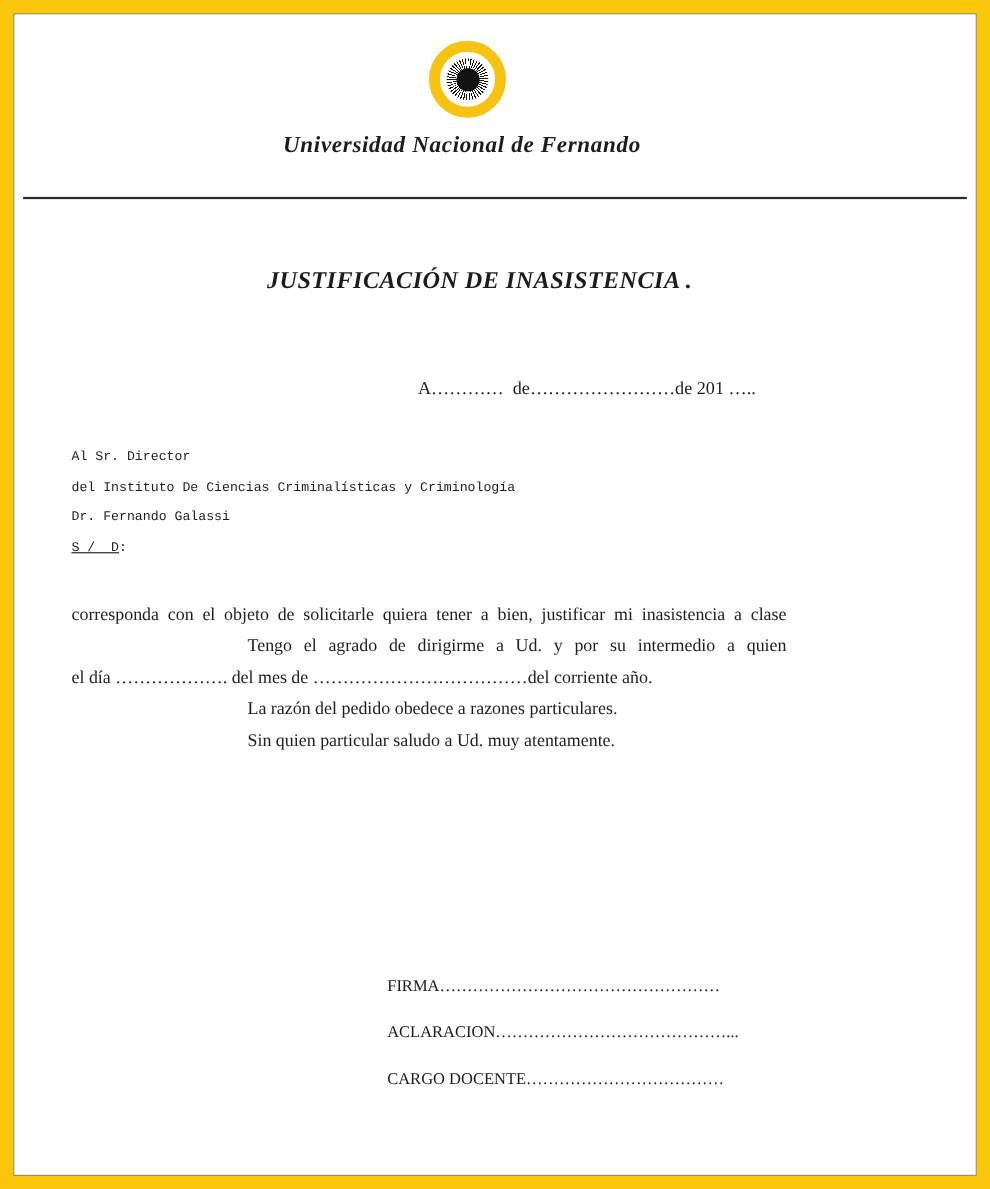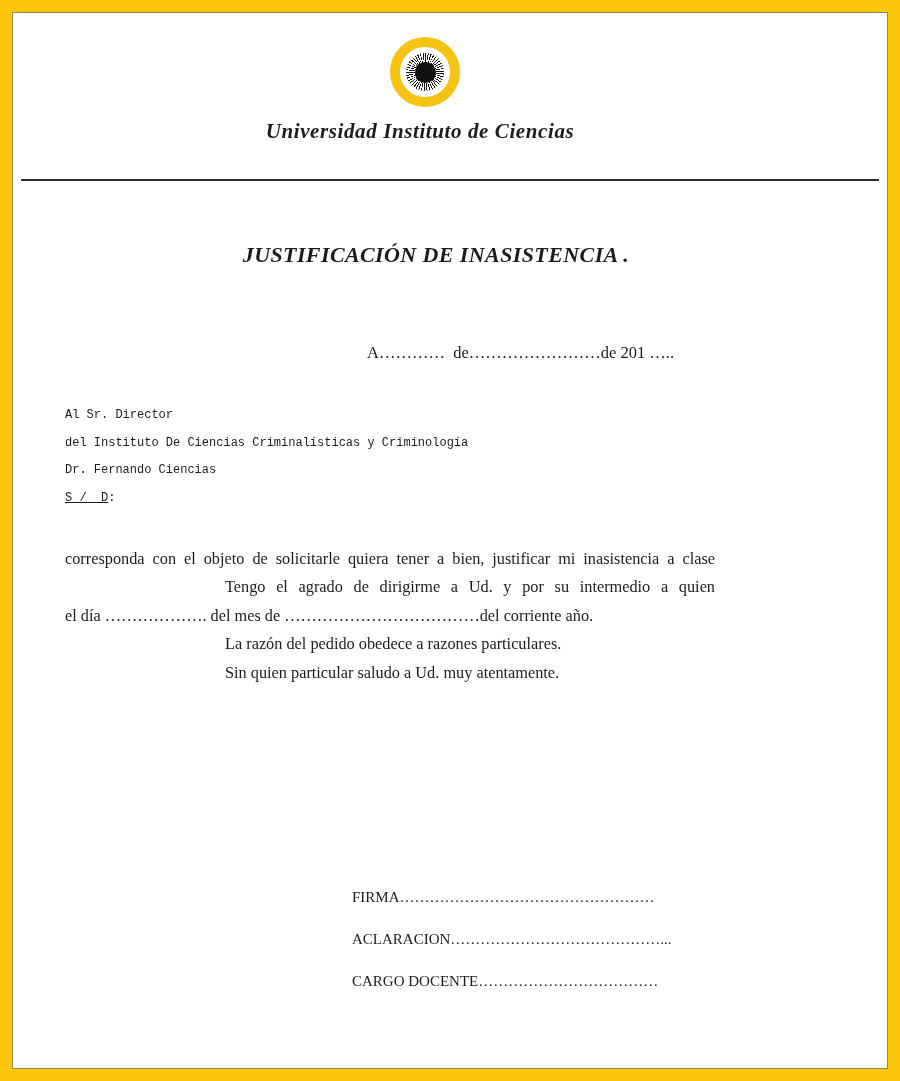--- a/index.html
+++ b/index.html
@@ -59,21 +59,21 @@
     position: absolute;
     left: 16px; top: 229px; width: 814px;
     text-align: center;
     font-weight: bold;
     font-style: italic;
     font-size: 22px;
     letter-spacing: 0.4px;
   }
   .date-line {
     position: absolute;
-    left: 354px; top: 330px;
+    left: 367px; top: 330px;
     font-size: 16.5px;
     white-space: pre;
   }
   .recipient {
     position: absolute;
     left: 52px; top: 389px;
     font-size: 12px;
     line-height: 27.6px;
     font-family: Liberation Mono, monospace;
   }
@@ -97,32 +97,32 @@
 </head>
 <body>
 
 <div class="canvas">
   <div class="page">
 
     <div class="logo-ring">
       <div class="sun"></div>
     </div>
 
-    <div class="uni-name">Universidad Instituto de Ciencias</div>
+    <div class="uni-name">Universidad Nacional de Fernando</div>
 
     <div class="rule"></div>
 
     <div class="doc-title">JUSTIFICACIÓN DE INASISTENCIA .</div>
 
     <div class="date-line">A…………  de……………………de 201 …..</div>
 
     <div class="recipient">
       <div>Al Sr. Director</div>
       <div>del Instituto De Ciencias Criminalísticas y Criminología</div>
-      <div>Dr. Fernando Ciencias</div>
+      <div>Dr. Fernando Galassi</div>
       <div><span class="salutation">S /  D</span><span>:</span></div>
     </div>
 
     <div class="body-block">
       <div class="jline">corresponda con el objeto de solicitarle quiera tener a bien, justificar mi inasistencia a clase</div>
       <div class="jline indent">Tengo el agrado de dirigirme a Ud. y por su intermedio a quien</div>
       <div>el día ………………. del mes de ………………………………del corriente año.</div>
       <div class="indent">La razón del pedido obedece a razones particulares.</div>
       <div class="indent">Sin quien particular saludo a Ud. muy atentamente.</div>
     </div>

